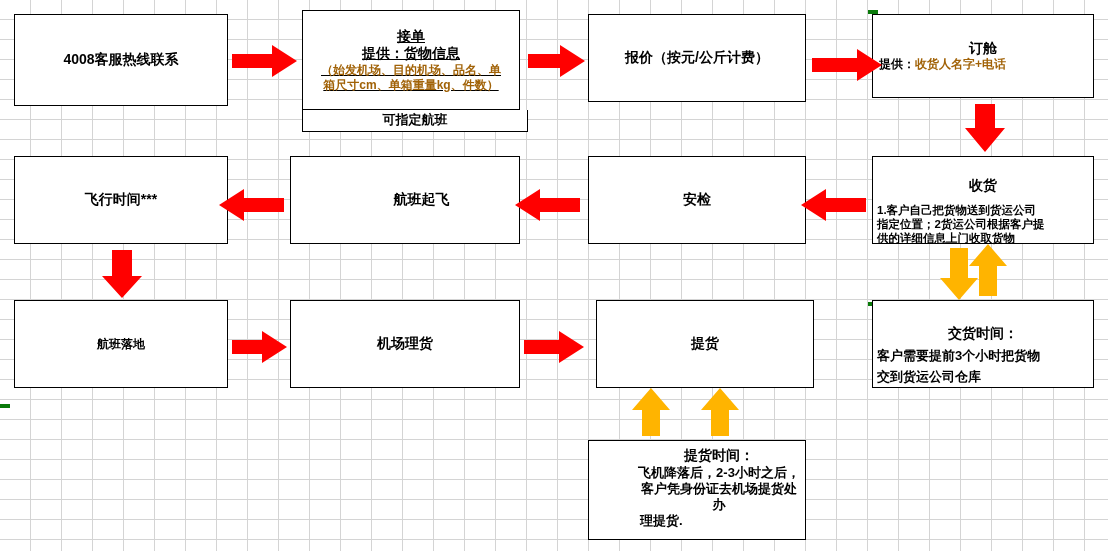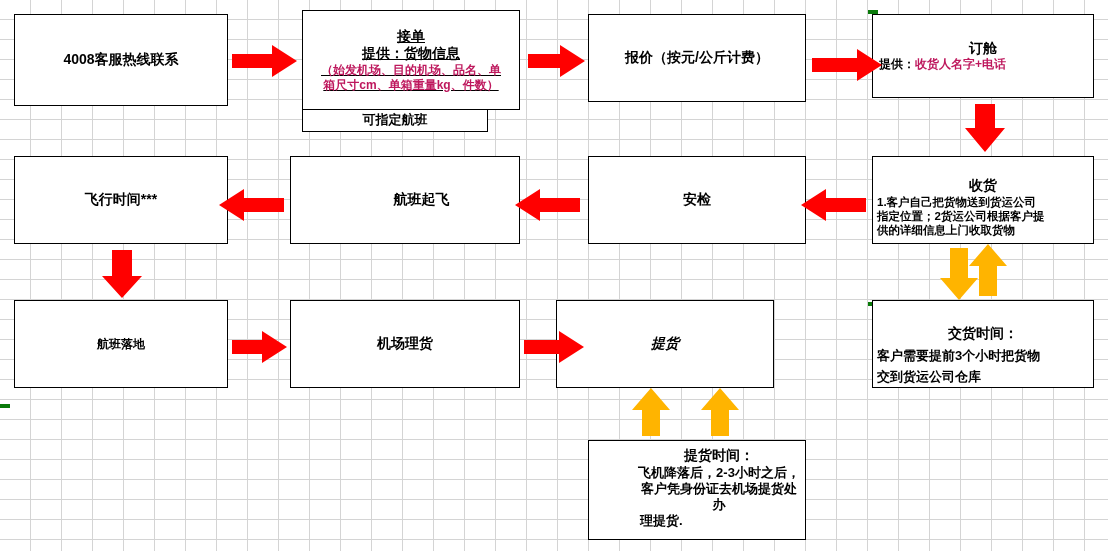--- a/index.html
+++ b/index.html
@@ -30,21 +30,21 @@
     flex-direction:column;
     align-items:center;
     justify-content:center;
     text-align:center;
     font-weight:bold;
     color:#000;
     line-height:1.25;
     padding:2px 4px;
   }
   .box .ln{display:block;width:100%;}
-  .red{color:#be185d;}
+  .red{color:#a16207;}
   .small{font-size:12px;}
   .tiny{font-size:11.5px;}
   .left{text-align:left;align-items:flex-start;}
   .arrow{position:absolute;}
   .greenmark{position:absolute;background:#0a7a0a;}
 </style>
 </head>
 <body>
 
 <div id="grid"></div>
@@ -58,21 +58,21 @@
   <div class="box" style="left:14px;top:14px;width:214px;height:92px;font-size:14px;">
     <span class="ln">4008客服热线联系</span>
   </div>
 
   <div class="box" style="left:302px;top:10px;width:218px;height:100px;font-size:14px;text-decoration:underline;">
     <span class="ln">接单</span>
     <span class="ln">提供：货物信息</span>
     <span class="ln small red">（始发机场、目的机场、品名、单</span>
     <span class="ln small red">箱尺寸cm、单箱重量kg、件数）</span>
   </div>
-  <div class="box" style="left:302px;top:110px;width:186px;height:22px;font-size:13px;border-top:none;">
+  <div class="box" style="left:302px;top:110px;width:226px;height:22px;font-size:13px;border-top:none;">
     <span class="ln">可指定航班</span>
   </div>
 
   <div class="box" style="left:588px;top:14px;width:218px;height:88px;font-size:14px;">
     <span class="ln">报价（按元/公斤计费）</span>
   </div>
 
   <div class="box" style="left:872px;top:14px;width:222px;height:84px;font-size:14px;">
     <span class="ln">订舱</span>
     <span class="ln left small" style="text-align:left;padding-left:4px;"><span>提供：</span><span class="red">收货人名字+电话</span></span>
@@ -85,34 +85,34 @@
   <div class="box" style="left:290px;top:156px;width:230px;height:88px;font-size:14px;padding-left:37px;">
     <span class="ln">航班起飞</span>
   </div>
 
   <div class="box" style="left:588px;top:156px;width:218px;height:88px;font-size:14px;">
     <span class="ln">安检</span>
   </div>
 
   <div class="box left" style="left:872px;top:156px;width:222px;height:88px;font-size:12px;justify-content:flex-start;padding-top:20px;">
     <span class="ln" style="text-align:center;font-size:14px;"><span>收货</span></span>
-    <span class="ln tiny" style="text-align:left;">1.客户自己把货物送到货运公司</span>
+    <span class="ln tiny" style="text-align:left;margin-top:8px;">1.客户自己把货物送到货运公司</span>
     <span class="ln tiny" style="text-align:left;">指定位置；2货运公司根据客户提</span>
     <span class="ln tiny" style="text-align:left;">供的详细信息上门收取货物</span>
   </div>
 
   <div class="box" style="left:14px;top:300px;width:214px;height:88px;font-size:12px;">
     <span class="ln">航班落地</span>
   </div>
 
   <div class="box" style="left:290px;top:300px;width:230px;height:88px;font-size:14px;">
     <span class="ln">机场理货</span>
   </div>
 
-  <div class="box" style="left:556px;top:300px;width:218px;height:88px;font-size:14px;font-style:italic;">
+  <div class="box" style="left:596px;top:300px;width:218px;height:88px;font-size:14px;">
     <span class="ln">提货</span>
   </div>
 
   <div class="box left" style="left:872px;top:300px;width:222px;height:88px;font-size:13px;justify-content:space-between;padding-top:24px;">
     <span class="ln" style="text-align:center;font-size:14px;">交货时间：</span>
     <span class="ln" style="text-align:left;">客户需要提前3个小时把货物</span>
     <span class="ln" style="text-align:left;">交到货运公司仓库</span>
   </div>
 
   <div class="box" style="left:588px;top:440px;width:218px;height:100px;font-size:13px;justify-content:flex-start;padding-top:6px;padding-left:48px;">

